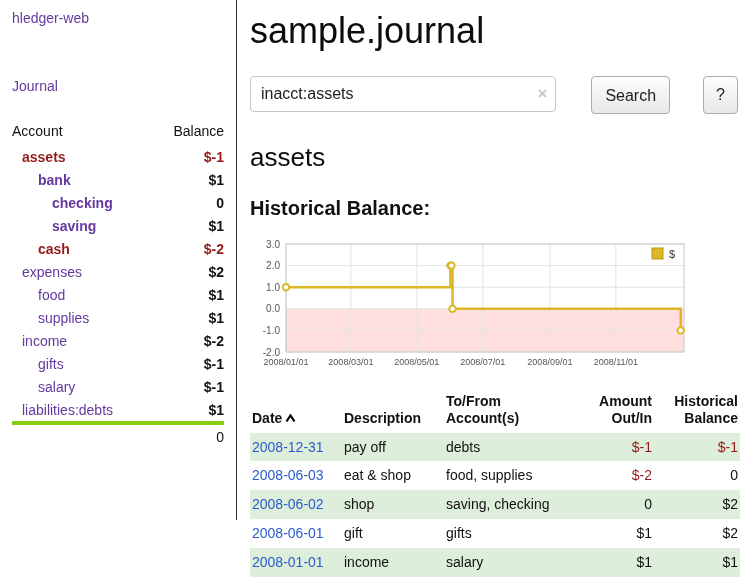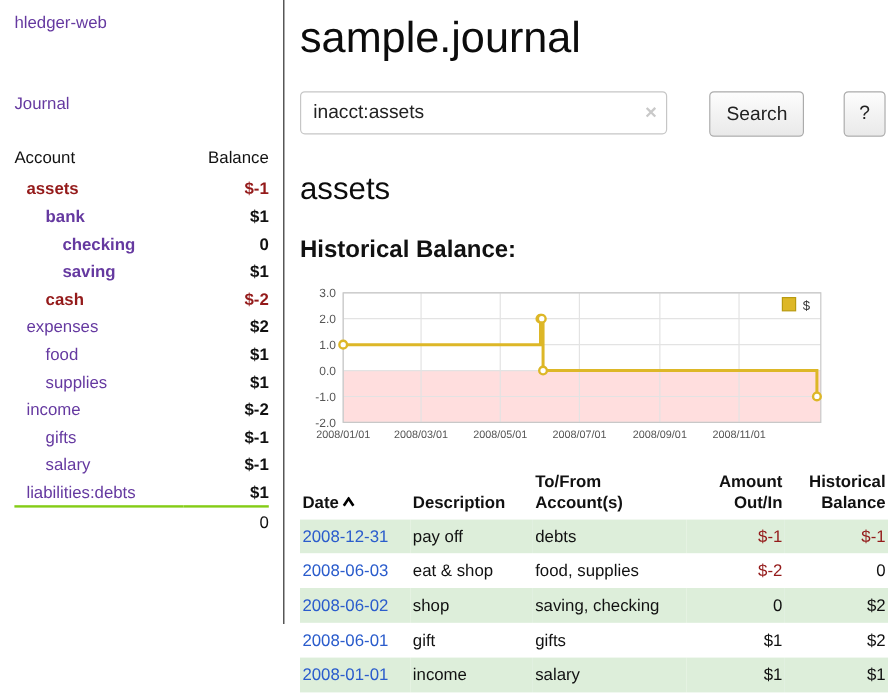--- a/index.html
+++ b/index.html
@@ -24,21 +24,21 @@
   .acct-table td { padding:3.5px 0; }
   .acct-table td.bal { text-align:right; font-weight:700; color:#111; white-space:nowrap; }
   .acct-name { color:var(--purple); }
   tr.bold .acct-name { font-weight:700; }
   .ind1 td:first-child { padding-left:10px; }
   .ind2 td:first-child { padding-left:26px; }
   .ind3 td:first-child { padding-left:40px; }
   .amt.neg { color:var(--neg-muted); }
   tr.bold .amt.neg, .reg-table .amt.neg { color:var(--neg-strong); }
   .neg-name { color:var(--neg-strong) !important; }
-  tr.last-acct td { border-bottom:2px solid #84cc16;margin-top:24px; }
+  tr.last-acct td { border-bottom:4px solid #84cc16;margin-top:24px; }
   tr.total-row td { border-top:1px solid #555; padding-top:4px; font-weight:400; }
   tr.total-row td.bal { font-weight:400; }
 
   
   .main { position:absolute; left:238px; top:0; width:504px; padding:0 4px 0 12px; }
   h1.page-title { font-size:36px; font-weight:400; margin:10px 0 24px 0; color:#0c0c0c; letter-spacing:0; }
   .search-row { display:flex; align-items:flex-start;gap:21px; }
   .search-box { position:relative; width:348px; }
   .search-box input {
     width:100%; height:36px; font-size:16px; font-family:inherit; color:#222;

